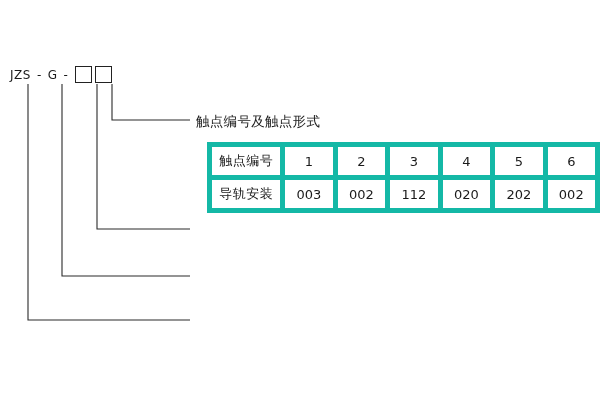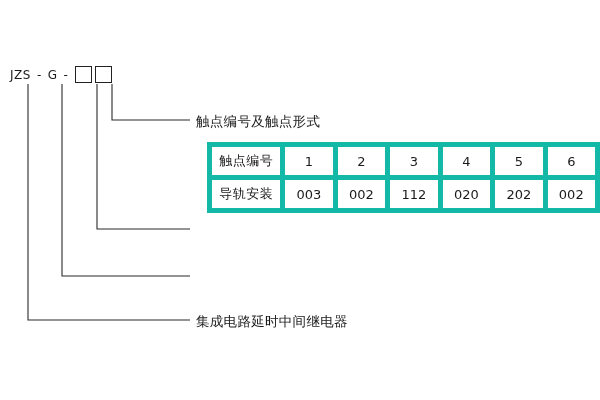--- a/index.html
+++ b/index.html
@@ -105,21 +105,20 @@
     <path d="M112 84 L112 120 L190 120" fill="none" stroke="#2b2b2b" stroke-width="1.1"></path>
 
     <path d="M97 84 L97 229 L190 229" fill="none" stroke="#2b2b2b" stroke-width="1.1"></path>
 
     <path d="M62 84 L62 276 L190 276" fill="none" stroke="#2b2b2b" stroke-width="1.1"></path>
 
     <path d="M28 84 L28 320 L190 320" fill="none" stroke="#2b2b2b" stroke-width="1.1"></path>
   </svg>
 
   <div class="label lbl-contact-num">触点编号及触点形式</div>
-  <div class="label lbl-product">集成电路延时中间继电器</div>
 
   <div class="tbl-wrap">
     <table class="contact-table">
       <tbody>
         <tr>
           <td class="head-cell">触点编号</td>
           <td class="val-cell">1</td>
           <td class="val-cell">2</td>
           <td class="val-cell">3</td>
           <td class="val-cell">4</td>

